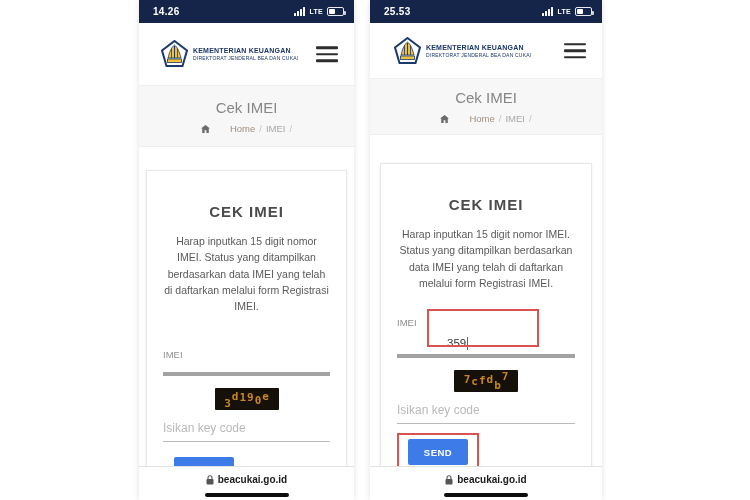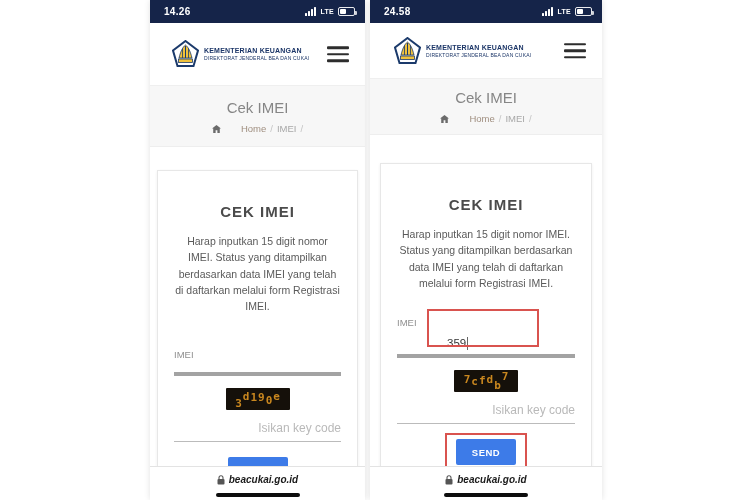--- a/index.html
+++ b/index.html
@@ -9,21 +9,21 @@
     --captcha-bg:#15100a;
     --captcha-fg:#c9871f;
   }
   *{margin:0;padding:0;box-sizing:border-box;}
   html,body{width:750px;height:500px;background:#fff;overflow:hidden;
     font-family:"Liberation Sans",sans-serif;}
   .canvas{position:relative;width:750px;height:500px;background:#fff;}
 
   .phone{position:absolute;top:0;height:500px;background:#fff;overflow:hidden;
     box-shadow:0 0 6px rgba(0,0,0,0.12);}
-  .p0{left:150px;width:215px;}
+  .p0{left:139px;width:215px;}
   .p1{left:370px;width:232px;}
 
   
   .statusbar{height:23px;background:var(--statusbar);display:flex;
     align-items:center;justify-content:space-between;padding:0 10px 0 14px;}
   .time{color:#fff;font-size:10px;font-weight:bold;letter-spacing:.3px;}
   .sicons{display:flex;align-items:center;gap:4px;}
   .signal{display:flex;align-items:flex-end;gap:1px;height:9px;}
   .signal i{display:block;width:2px;background:#fff;border-radius:.5px;}
   .signal i:nth-child(1){height:3px;}.signal i:nth-child(2){height:5px;}
@@ -78,39 +78,39 @@
   .caret{display:none;width:1px;height:13px;background:#666;margin-left:1px;}
   .p1 .caret{display:inline-block;}
 
   .captcha{margin:12px auto 0;width:64px;height:22px;background:var(--captcha-bg);
     display:flex;align-items:center;justify-content:center;gap:1px;border-radius:1px;}
   .captcha span{font-family:"DejaVu Sans Mono",monospace;font-size:11px;font-weight:bold;
     color:var(--captcha-fg);display:inline-block;}
 
   .keywrap{margin-top:8px;}
   .key-input{width:100%;border:none;border-bottom:1px solid #bbb;outline:none;
-    text-align:right;font-size:12px;color:#444;padding:3px 0 6px;background:transparent;
+    text-align:left;font-size:12px;color:#444;padding:3px 0 6px;background:transparent;
     font-family:"Liberation Sans",sans-serif;}
   .key-input::placeholder{color:#b9b9b9;opacity:1;}
 
-  .send-wrap{display:flex;justify-content:center;margin-top:9px;}
+  .send-wrap{display:flex;justify-content:flex-start;margin-top:9px;}
   .send-box{padding:4px 9px;border:2px solid transparent;}
   .p1 .send-box{border-color:var(--annotation-red);}
   .send{background:var(--accent-blue);color:#fff;border:none;border-radius:2px;
     width:60px;height:26px;font-size:9.5px;font-weight:bold;letter-spacing:.5px;cursor:pointer;
     font-family:"Liberation Sans",sans-serif;}
 
   .imei-annotation{position:absolute;left:30px;top:-3px;width:112px;height:38px;
     border:2px solid var(--annotation-red);pointer-events:none;}
 
   
   footer{position:absolute;left:0;right:0;bottom:0;height:34px;background:#fff;
     border-top:1px solid #e3e3e3;}
   .domain{display:flex;align-items:center;justify-content:center;gap:4px;
-    padding-top:7px;font-size:10px;font-weight:bold;color:#1b1b1b;cursor:pointer;font-style:italic;}
+    padding-top:7px;font-size:10px;font-weight:bold;color:#1b1b1b;cursor:pointer;}
   .homebar{position:absolute;left:50%;bottom:3px;transform:translateX(-50%);
     width:84px;height:4px;background:#0d0d0d;border-radius:2px;}
 </style>
 </head>
 <body>
 
 <div class="canvas">
 
   <section class="phone p0">
     <div class="statusbar">
@@ -202,21 +202,21 @@
           <path d="M2 4 V2.8 a2 2 0 0 1 4 0 V4" fill="none" stroke="#555" stroke-width="1.1"></path>
         </svg>
         <span>beacukai.go.id</span>
       </div>
       <div class="homebar"></div>
     </footer>
   </section>
 
   <section class="phone p1">
     <div class="statusbar">
-      <span class="time">24.58</span>
+      <span class="time">25.53</span>
       <span class="sicons">
         <span class="signal">
             <i></i>
             <i></i>
             <i></i>
             <i></i>
           </span>
         <span class="net">LTE</span>
         <span class="batt">
             <span class="fill"></span>

